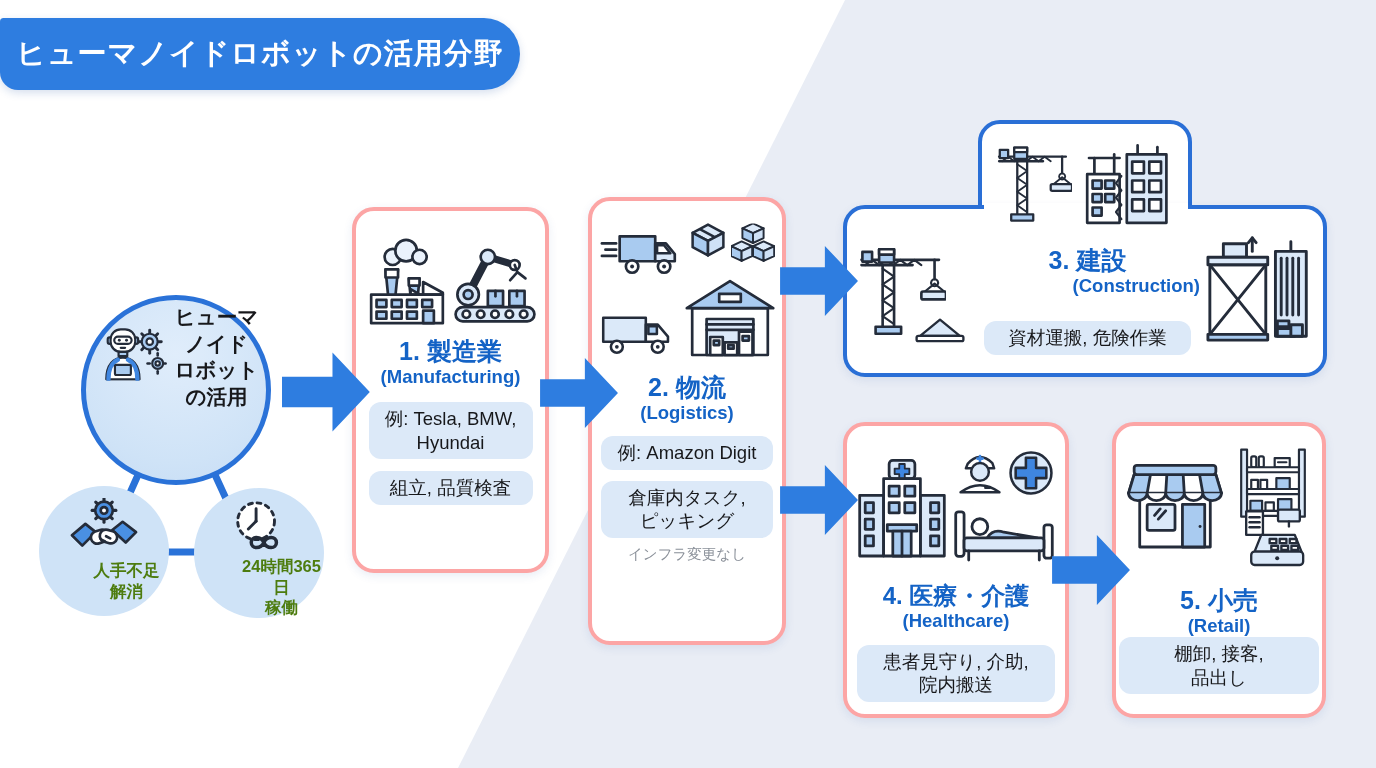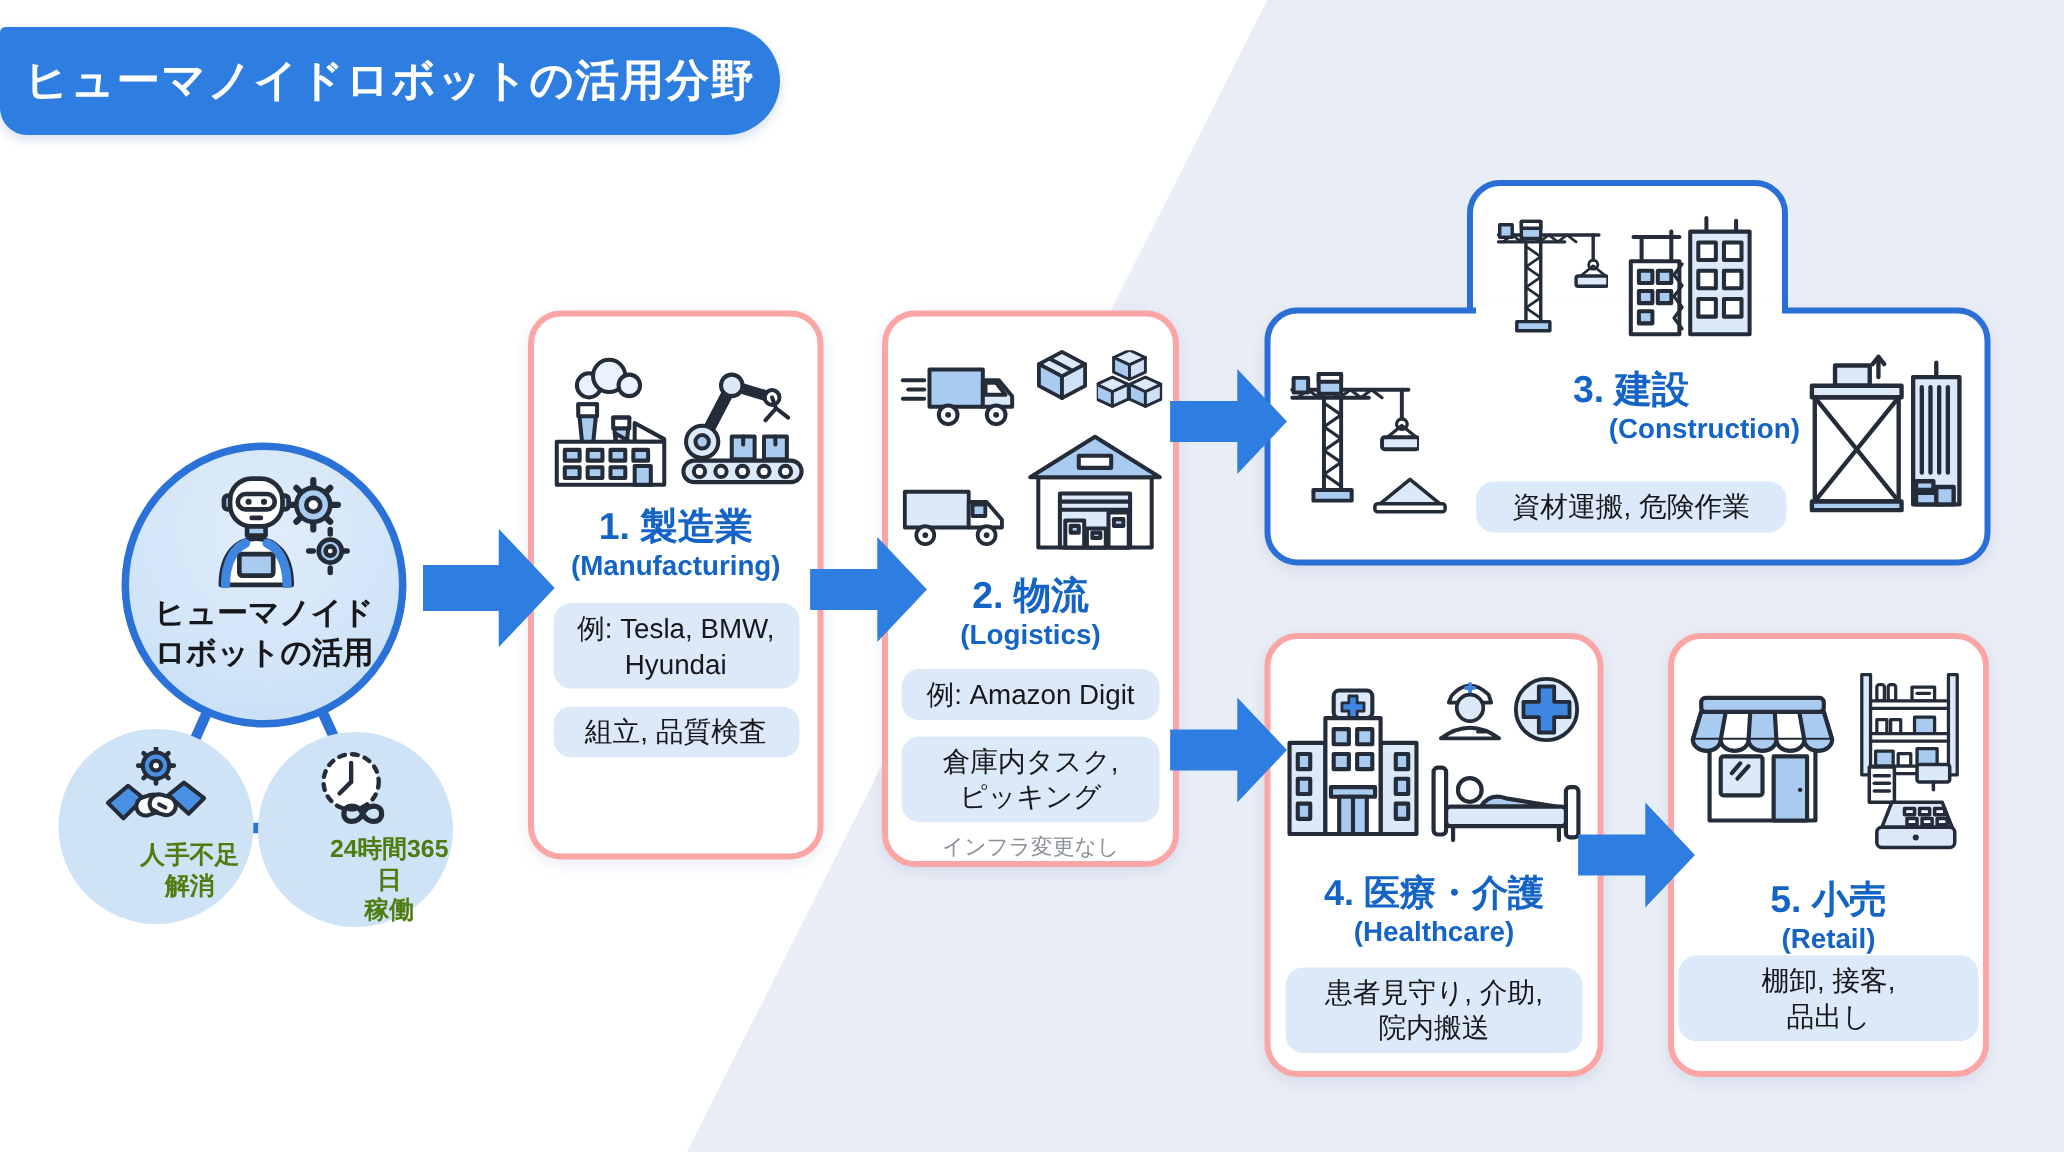--- a/index.html
+++ b/index.html
@@ -12,27 +12,27 @@
     background:#2e7de0; border-radius:4px 40px 40px 20px;
     display:flex; align-items:center; justify-content:center;
     color:#fff; font-size:29px; font-weight:700; letter-spacing:1px;
     box-shadow:0 3px 8px rgba(30,80,160,.18); }
 
   .connectors { position:absolute; z-index:1; }
 
   .hub { position:absolute; left:81px; top:295px; width:190px; height:190px; z-index:3;
     border:5px solid #2a72d8; border-radius:50%;
     background:radial-gradient(circle at 50% 30%, #e0edfb 0%, #cfe3f7 70%, #c6dcf5 100%);
-    display:flex; flex-direction:column; align-items:center; }
+    display:flex; flex-direction:row; }
   .hub-label { margin-top:4px; font-size:20.5px; font-weight:700; color:#17181b; text-align:center; line-height:1.3; }
 
   .sub { position:absolute; width:130px; height:130px; border-radius:50%; background:#cfe3f7; z-index:3;
     display:flex; flex-direction:column; align-items:center; }
   .sub1 { left:39px; top:486px; }
-  .sub2 { left:172px; top:488px; }
+  .sub2 { left:194px; top:488px; }
   .sub-label { margin-top:2px; font-size:16.5px; font-weight:700; color:#4d7c0f; text-align:center; line-height:1.25;margin-left:45px; }
 
   .pre { white-space:pre-line; }
 
   .arrow { position:absolute; z-index:6; }
 
   .fbox { position:absolute; background:#fff; border:4px solid #fca5a5; border-radius:22px; z-index:2;
     display:flex; flex-direction:column; align-items:center;
     box-shadow:0 3px 10px rgba(40,80,160,.10); }
   .bx-title { font-size:25px; font-weight:800; color:#1463c6; line-height:1.15; text-align:center; }
@@ -496,21 +496,21 @@
           <use href="#i-arm"></use>
         </svg>
     </div>
     <div class="bx-title" style="margin-top:10px">1. 製造業</div>
     <div class="bx-sub">(Manufacturing)</div>
     <div class="pill pre" style="margin-top:14px;width:164px">例: Tesla, BMW,
 Hyundai</div>
     <div class="pill" style="margin-top:12px;width:164px">組立, 品質検査</div>
   </div>
 
-  <div class="fbox" style="left:588px;top:207px;width:198px;height:371px">
+  <div class="fbox" style="left:588px;top:197px;width:198px;height:448px">
     <div class="icongrid" style="margin-top:20px;width:176px;height:146px">
       <svg style="left:0;top:10px" width="84" height="48" viewBox="0 0 92 54">
           <use href="#i-speedtruck"></use>
         </svg>
       <svg style="left:88px;top:0" width="42" height="38" viewBox="0 0 46 42">
           <use href="#i-parcel"></use>
         </svg>
       <svg style="left:132px;top:2px" width="44" height="40" viewBox="0 0 54 48">
           <use href="#i-parcelstack"></use>
         </svg>

